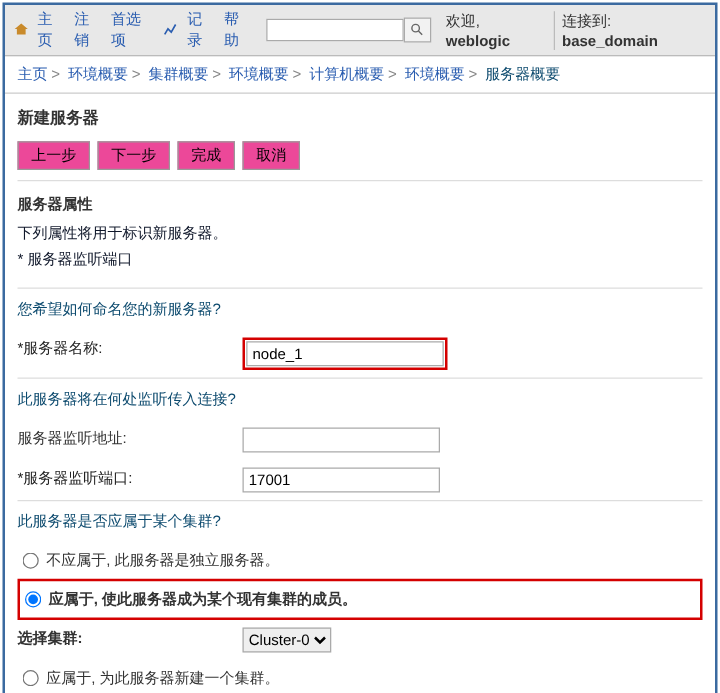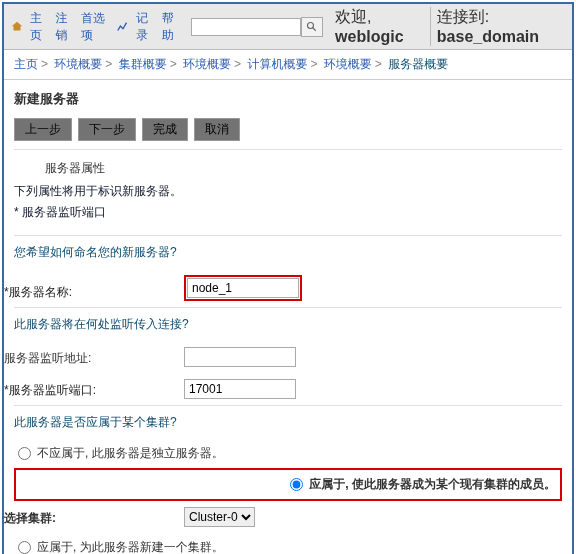--- a/index.html
+++ b/index.html
@@ -6,45 +6,45 @@
   body { font-family: Arial, "Microsoft YaHei", sans-serif; font-size: 12px; color: #333; background: #fff; width: 576px; }
   .outer { border: 2px solid #3b6aa0; width: 572px; margin: 2px; }
   
   .toolbar { display: flex; align-items: center; background: #e8e8e8; border-bottom: 1px solid #bbb; padding: 3px 6px; gap: 6px; font-size: 12px; }
   .toolbar a { color: #2a5db0; text-decoration: none; cursor: pointer; }
   .toolbar .icon { width: 14px; height: 14px; display: inline-block; vertical-align: -2px; }
   .search-box { display: flex; align-items: center; margin-left: 4px; }
   .search-box input { width: 110px; height: 18px; border: 1px solid #aaa; padding: 0 3px; font-size: 11px; }
   .search-box button { width: 22px; height: 20px; border: 1px solid #aaa; background: #f2f2f2; cursor: pointer; padding:0; display:flex;align-items:center;justify-content:center;}
   .toolbar .spacer { flex: 1; }
-  .toolbar .right { color: #333; font-size: 16px; }
+  .toolbar .right { color: #333; font-size: 12px; }
   .toolbar .right b { font-weight: bold; }
   
   .breadcrumb { padding: 6px 10px; border-bottom: 1px solid #ccc; font-size: 12px; }
   .breadcrumb a { color: #2a5db0; text-decoration: none; }
   .breadcrumb .sep { color: #888; margin: 0 3px; }
   .breadcrumb .cur { color: #0c4a6e; }
   
   .page-title { font-weight: bold; padding: 10px 10px 6px; font-size: 13px; }
   .btn-row { padding: 4px 10px 8px; display:flex; gap:6px; }
-  button.std { font-size: 12px; padding: 2px 10px; border: 1px solid #999; background: #737373; cursor: pointer; }
+  button.std { font-size: 12px; padding: 2px 10px; border: 1px solid #999; background: #ec4899; cursor: pointer; }
   .divider { border-top: 1px solid #ddd; margin: 0 10px; }
   .section { padding: 10px; }
-  .section h3 { font-size: 12px; font-weight: normal; margin-bottom: 6px; margin-left: 31px; }
+  .section h3 { font-size: 12px; font-weight: bold; margin-bottom: 6px; }
   .muted { color: #0f172a; font-size: 12px; margin-bottom: 4px; }
   .question { padding: 8px 10px; font-size: 12px; color: #0c4a6e; }
-  .form-row { display: flex; align-items: flex-end; padding: 6px 0; }
+  .form-row { display: flex; align-items: flex-start; padding: 6px 10px; }
   .form-row .lbl { width: 180px; font-size: 12px; }
   .req { color: #222; }
-  .form-row input[type=text] { width: 112px; height: 20px; border: 1px solid #aaa; padding: 0 4px; font-size: 12px; }
+  .form-row input[type=text] { width: 158px; height: 20px; border: 1px solid #aaa; padding: 0 4px; font-size: 12px; }
   .hl-box { border: 2px solid #d40000; padding: 1px; display: inline-block; }
   .hl-box input { border: 1px solid #aaa; }
   .radio-row { padding: 6px 14px; font-size: 12px; display:flex; align-items:center; gap:6px;}
   .hl-row { border: 2px solid #d40000; margin: 0 10px; padding: 6px 4px; }
-  .hl-row .radio-row { padding: 0; justify-content: flex-end; }
+  .hl-row .radio-row { padding: 0; }
   select { border:1px solid #aaa; font-size:12px; height:20px; }
 </style>
 </head>
 <body>
 <div class="outer">
 
 <div class="toolbar">
   <span class="icon">
     <svg viewBox="0 0 16 16" width="14" height="14">
           <path fill="#c98a2b" d="M8 2l6 5h-2v5H4V7H2z"></path>

